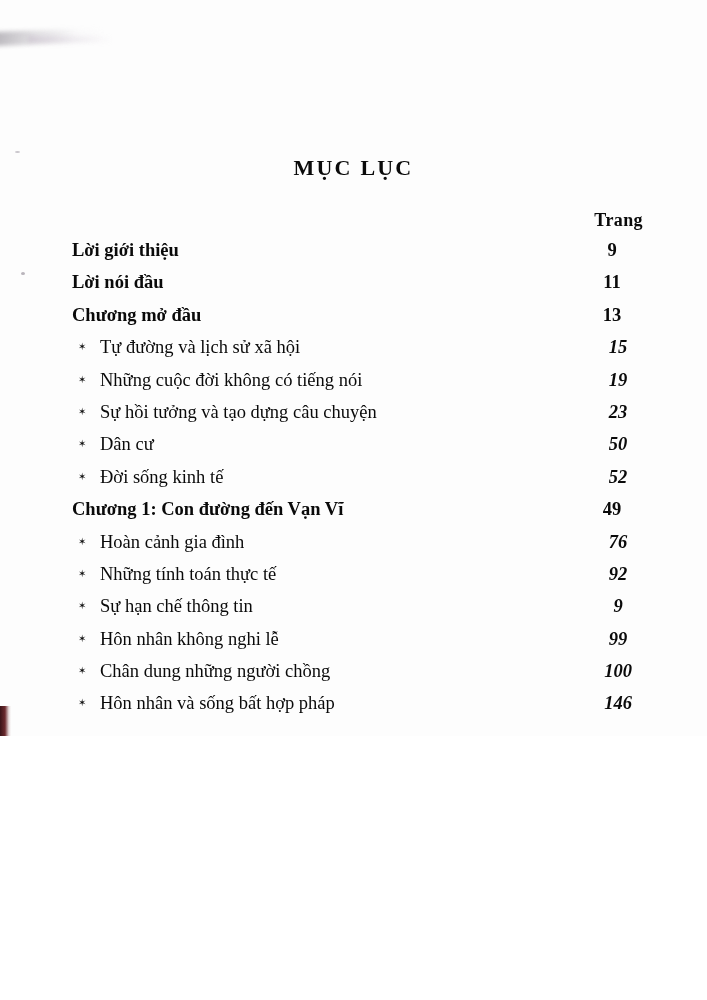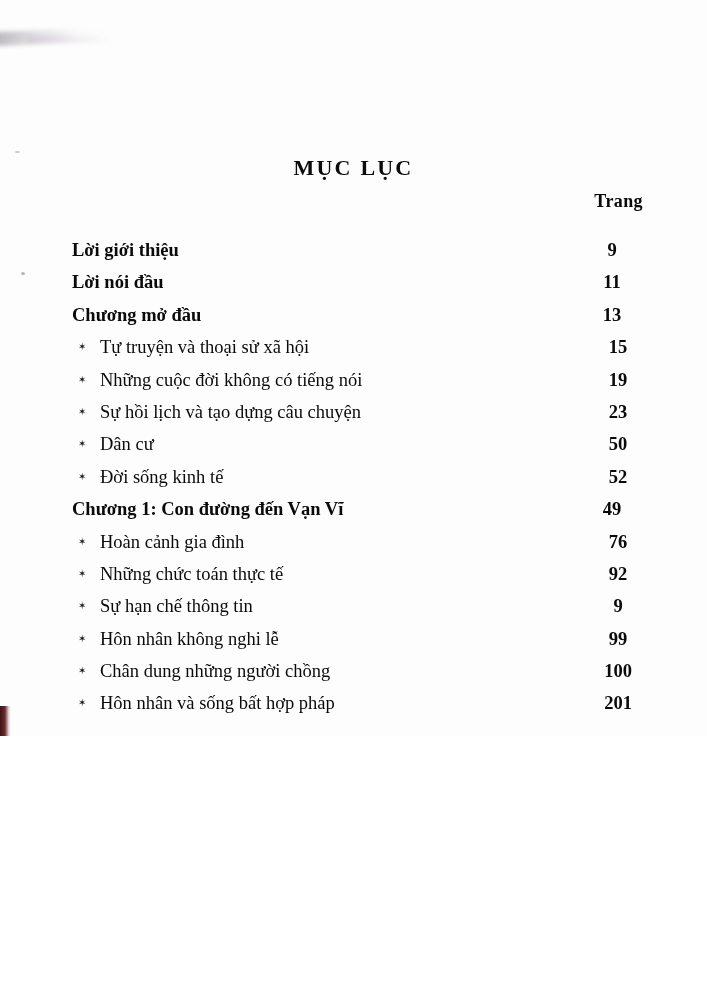--- a/index.html
+++ b/index.html
@@ -71,21 +71,21 @@
     text-align: center;
     font-size: 22px;
     font-weight: bold;
     letter-spacing: 2.2px;
     font-family: "Liberation Serif", "DejaVu Serif", serif;
   }
 
   .trang-label {
     position: absolute;
     right: 64px;
-    top: 191px;
+    top: 210px;
     font-size: 18px;
     font-weight: bold;
     letter-spacing: 0.4px;
   }
 
   
   .toc {
     position: absolute;
     left: 72px;
     top: 240px;
@@ -136,20 +136,21 @@
     position: absolute;
     right: 0;
     width: 60px;
     text-align: center;
     font-size: 18.5px;
     font-weight: bold;
   }
 
   .toc-row.level-2 .page-num {
     right: -6px;
+    font-style: italic;
   }
 
   .toc-row.spacer {
     height: 20px;
   }
 
   .total-row {
     position: absolute;
     right: -6px;
     width: 60px;
@@ -193,31 +194,31 @@
       <div class="toc-row level-1">
         <span class="label">Lời nói đầu</span>
         <span class="page-num">11</span>
       </div>
       <div class="toc-row level-1">
         <span class="label">Chương mở đầu</span>
         <span class="page-num">13</span>
       </div>
       <div class="toc-row level-2">
         <span class="bullet"></span>
-        <span class="label">Tự truyện và thoại sử xã hội</span>
+        <span class="label">Tự đường và lịch sử xã hội</span>
         <span class="page-num">15</span>
       </div>
       <div class="toc-row level-2">
         <span class="bullet"></span>
         <span class="label">Những cuộc đời không có tiếng nói</span>
         <span class="page-num">19</span>
       </div>
       <div class="toc-row level-2">
         <span class="bullet"></span>
-        <span class="label">Sự hồi lịch và tạo dựng câu chuyện</span>
+        <span class="label">Sự hồi tưởng và tạo dựng câu chuyện</span>
         <span class="page-num">23</span>
       </div>
       <div class="toc-row level-2">
         <span class="bullet"></span>
         <span class="label">Dân cư</span>
         <span class="page-num">50</span>
       </div>
       <div class="toc-row level-2">
         <span class="bullet"></span>
         <span class="label">Đời sống kinh tế</span>
@@ -227,42 +228,42 @@
         <span class="label">Chương 1: Con đường đến Vạn Vĩ</span>
         <span class="page-num">49</span>
       </div>
       <div class="toc-row level-2">
         <span class="bullet"></span>
         <span class="label">Hoàn cảnh gia đình</span>
         <span class="page-num">76</span>
       </div>
       <div class="toc-row level-2">
         <span class="bullet"></span>
-        <span class="label">Những chức toán thực tế</span>
+        <span class="label">Những tính toán thực tế</span>
         <span class="page-num">92</span>
       </div>
       <div class="toc-row level-2">
         <span class="bullet"></span>
         <span class="label">Sự hạn chế thông tin</span>
         <span class="page-num">9</span>
       </div>
       <div class="toc-row level-2">
         <span class="bullet"></span>
         <span class="label">Hôn nhân không nghi lễ</span>
         <span class="page-num">99</span>
       </div>
       <div class="toc-row level-2">
         <span class="bullet"></span>
         <span class="label">Chân dung những người chồng</span>
         <span class="page-num">100</span>
       </div>
       <div class="toc-row level-2">
         <span class="bullet"></span>
         <span class="label">Hôn nhân và sống bất hợp pháp</span>
-        <span class="page-num">201</span>
+        <span class="page-num">146</span>
       </div>
       <div class="toc-row spacer"></div>
       <div class="toc-row">
         <span class="total-row">397</span>
       </div>
     </div>
 
   <div class="watermark">GiangVien.Net</div>
 
   <div class="corner-mark"></div>

